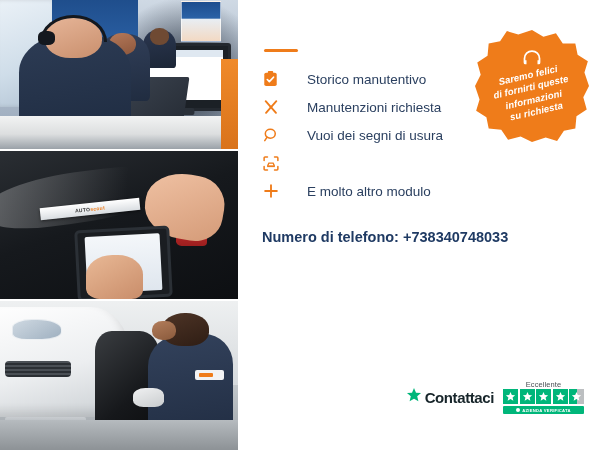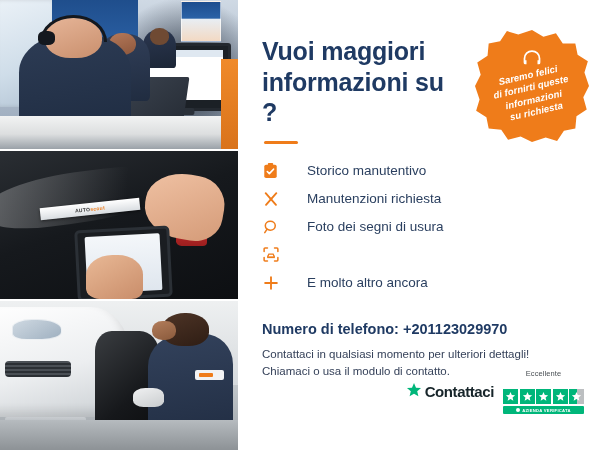--- a/index.html
+++ b/index.html
@@ -369,21 +369,21 @@
   .tp-logo-text {
     font-size: 15px;
     font-weight: bold;
     color: #17252a;
     letter-spacing: -0.4px;
   }
   .tp-rating { text-align: center; }
   .tp-excellent {
     font-size: 7.5px;
     color: #4a5055;
-    margin-bottom: 11px;
+    margin-bottom: 0;
     letter-spacing: .1px;
   }
   .tp-stars { display: flex; gap: 1.5px; }
   .tp-star {
     width: 15px; height: 15px;
     background: #00b67a;
     display: flex; align-items: center; justify-content: center;
   }
   .tp-star.half { background: linear-gradient(90deg, #00b67a 0 52%, #bcbfc1 52% 100%); }
   .tp-star svg { display: block; }
@@ -454,24 +454,20 @@
       <div class="wh-patch"></div>
       <div class="wh-glove"></div>
       <div class="wh-lift"></div>
       <div class="wh-bench"></div>
     </div>
 
   </div>
 
   <div class="content">
 
-    <h1 class="headline">
-      <span>Vuoi maggiori</span>
-      <span class="headline-l2">informazioni su ?</span>
-    </h1>
 
     <div class="rule"></div>
 
     <div class="badge">
       <span class="badge-icon">
         <svg width="20" height="17" viewBox="0 0 24 20" fill="none" stroke="currentColor" stroke-width="2.1" stroke-linecap="round">
           <path d="M3 13V10a9 9 0 0 1 18 0v3"></path>
           <path d="M3 12h2.4v5H3.8A1.8 1.8 0 0 1 2 15.2v-1.4A1.8 1.8 0 0 1 3.8 12z" fill="currentColor" stroke="none"></path>
           <path d="M21 12h-2.4v5h1.6A1.8 1.8 0 0 0 22 15.2v-1.4A1.8 1.8 0 0 0 20.2 12z" fill="currentColor" stroke="none"></path>
         </svg>
@@ -508,21 +504,21 @@
         <span class="feature-label">Manutenzioni richiesta</span>
       </li>
 
       <li class="feature">
         <span class="feature-icon">
           <svg width="16" height="16" viewBox="0 0 18 18" stroke="currentColor" stroke-width="1.7" fill="none" stroke-linecap="round">
             <ellipse cx="8.2" cy="7.6" rx="5.6" ry="5"></ellipse>
             <path d="M4.4 11.6L2 15.4"></path>
           </svg>
         </span>
-        <span class="feature-label">Foto dei segni di usura</span>
+        <span class="feature-label">Vuoi dei segni di usura</span>
       </li>
 
       <li class="feature">
         <span class="feature-icon">
           <svg width="16" height="15" viewBox="0 0 18 17" stroke="currentColor" stroke-width="1.7" fill="none" stroke-linecap="round">
             <path d="M1.2 5V2.2A1 1 0 0 1 2.2 1.2H5"></path>
             <path d="M13 1.2h2.8a1 1 0 0 1 1 1V5"></path>
             <path d="M16.8 12v2.8a1 1 0 0 1-1 1H13"></path>
             <path d="M5 15.8H2.2a1 1 0 0 1-1-1V12"></path>
             <path d="M4.6 10.6h8.8v2H4.6z" fill="currentColor" stroke="none"></path>
@@ -531,31 +527,27 @@
         </span>
       </li>
 
       <li class="feature">
         <span class="feature-icon">
           <svg width="16" height="16" viewBox="0 0 18 18" stroke="currentColor" stroke-width="2.1" stroke-linecap="round">
             <path d="M9 2.4v13.2"></path>
             <path d="M2.4 9h13.2"></path>
           </svg>
         </span>
-        <span class="feature-label">E molto altro ancora</span>
+        <span class="feature-label">E molto altro modulo</span>
       </li>
 
     </ul>
 
-    <div class="phone-line">Numero di telefono: +201123029970</div>
-
-    <div class="subtext">
-      <span>Contattaci in qualsiasi momento per ulteriori dettagli!</span>
-      <span>Chiamaci o usa il modulo di contatto.</span>
-    </div>
+    <div class="phone-line">Numero di telefono: +738340748033</div>
+
 
     <div class="trustpilot">
 
       <div class="tp-logo">
         <span>
           <svg width="16" height="16" viewBox="0 0 20 20">
             <path d="M10 1.2l2.5 5.9 6.3.5-4.8 4.1 1.5 6.2L10 14.6 4.5 17.9 6 11.7 1.2 7.6l6.3-.5z" fill="#00b67a"></path>
           </svg>
         </span>
         <span class="tp-logo-text">Contattaci</span>

